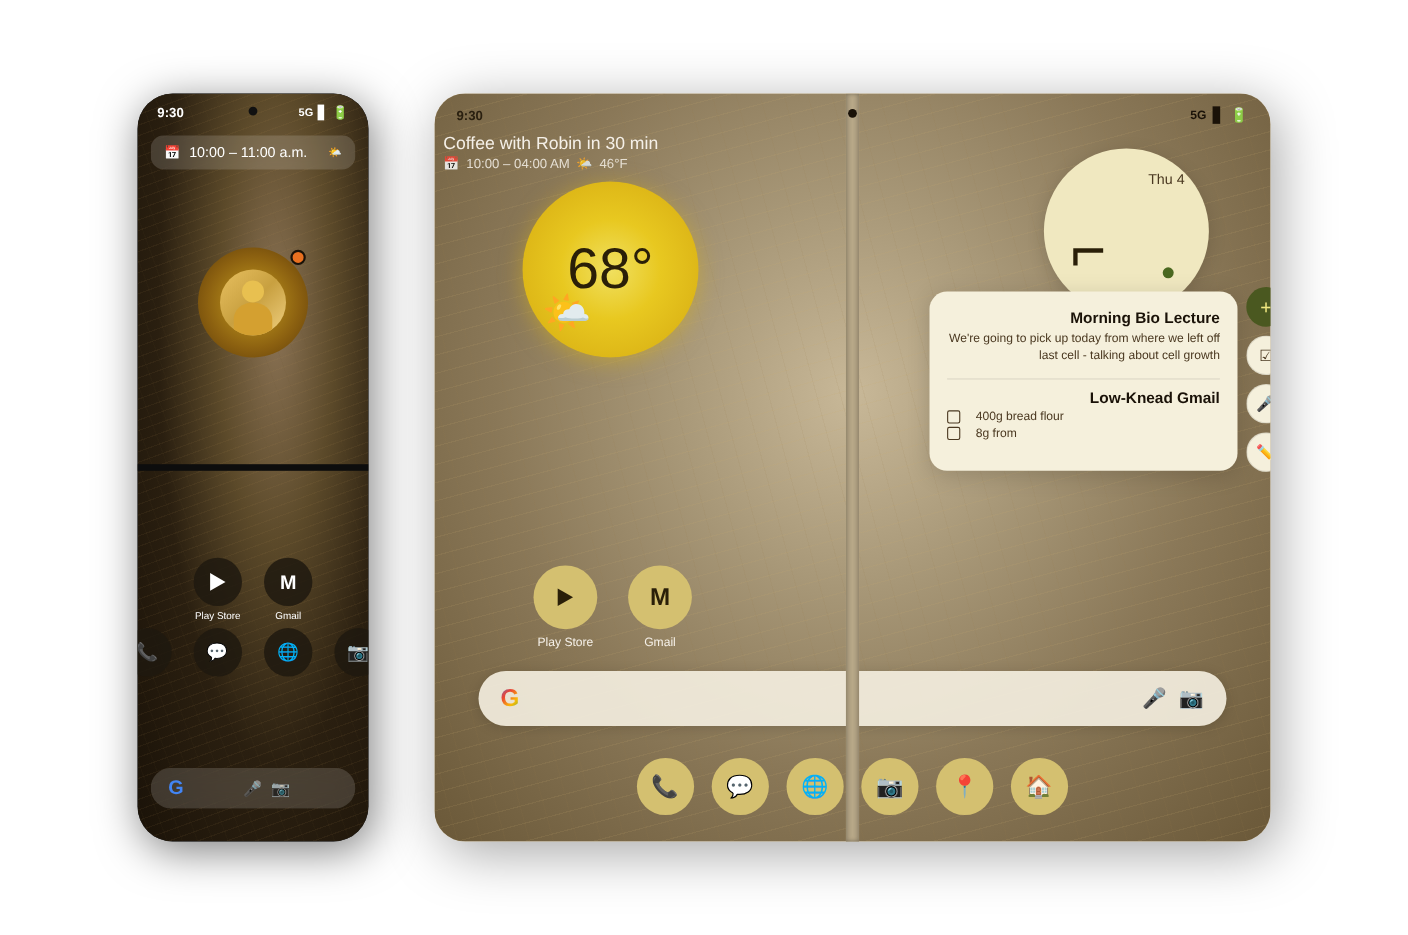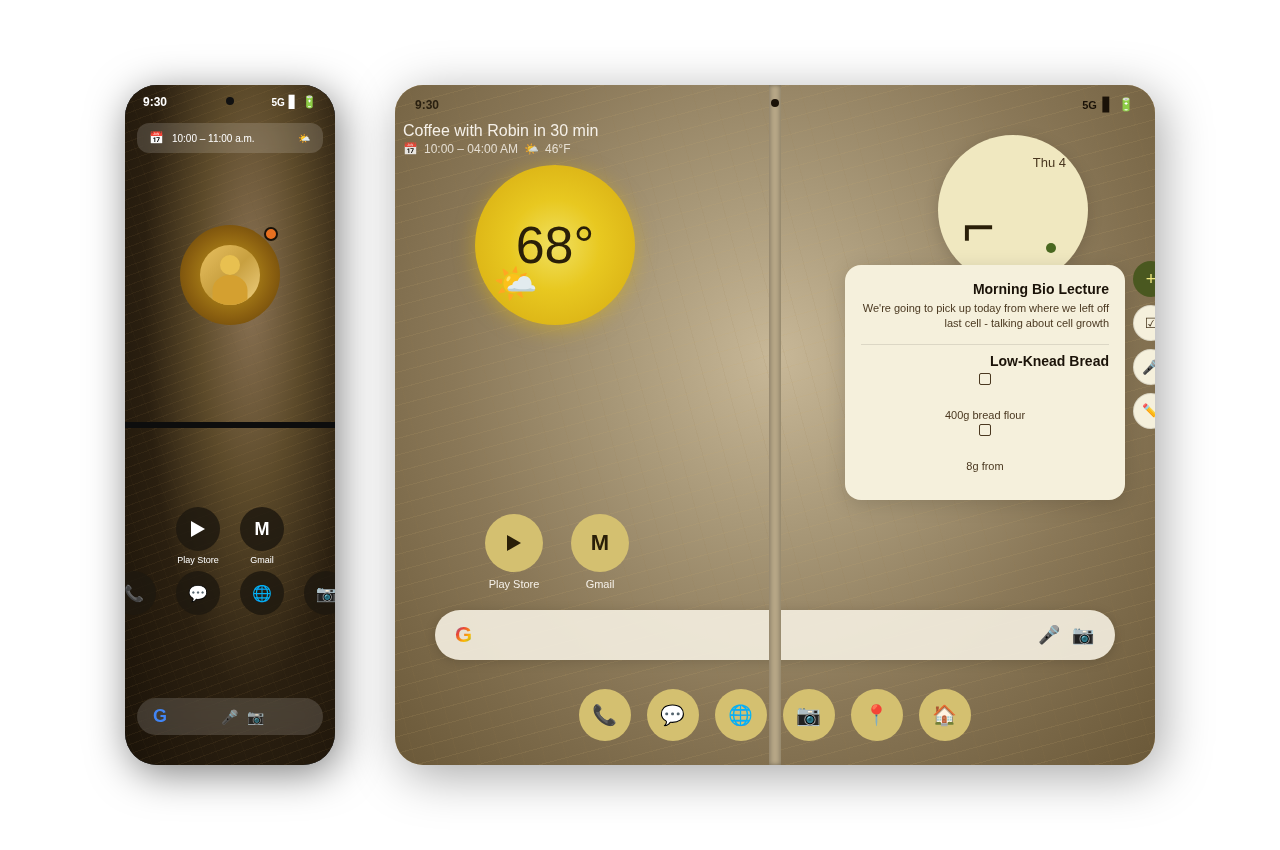--- a/index.html
+++ b/index.html
@@ -369,21 +369,21 @@
       font-size: 32px;
       position: absolute;
       bottom: 20px;
       left: 18px;
     }
 
     
     .clock-widget {
       position: absolute;
       top: 50px;
-      right: 67px;
+      right: 56px;
       z-index: 5;
     }
     .clock-circle {
       width: 150px; height: 150px;
       background: #f0e8c0;
       border-radius: 50%;
       display: flex;
       flex-direction: column;
       align-items: flex-end;
       justify-content: flex-start;
@@ -445,25 +445,24 @@
       line-height: 1.4;
     }
     .note-divider {
       height: 1px;
       background: rgba(0,0,0,0.1);
       margin: 8px 0;
     }
     .note-checkbox-row {
       display: flex;
       align-items: center;
-      gap: 24px;
+      gap: 14px;
       font-size: 11px;
       color: #4a3820;
       margin-bottom: 3px;
-      flex-direction: column;
     }
     .note-checkbox {
       width: 12px; height: 12px;
       border: 1.5px solid #4a3820;
       border-radius: 2px;
       flex-shrink: 0;
     }
     .notes-action-btn {
       width: 36px; height: 36px;
       border-radius: 50%;
@@ -593,21 +592,21 @@
         <span class="time">9:30</span>
         <div class="status-icons">
           <span style="font-size:10px;font-weight:700;color:white;">5G</span>
           <span style="color:white;font-size:12px;">▋</span>
           <span style="color:white;font-size:12px;">🔋</span>
         </div>
       </div>
 
       <div class="notif-card">
         <span class="calendar-icon">📅</span>
-        <span style="font-size:10px;color:white;">10:00 – 11:00 a.m.</span>
+        <span style="font-size:13px;color:white;">10:00 – 11:00 a.m.</span>
         <span style="margin-left:auto;">🌤️</span>
       </div>
 
       <div class="profile-widget">
         <div class="profile-circle">
           <div class="profile-avatar"></div>
           <div class="notification-dot"></div>
         </div>
       </div>
 
@@ -712,21 +711,21 @@
             <span style="font-size:14px;">✏️</span>
           </div>
         </div>
 
         <div class="note-item">
           <div class="note-title">Morning Bio Lecture</div>
           <div class="note-text">We're going to pick up today from where we left off last cell - talking about cell growth</div>
         </div>
         <div class="note-divider"></div>
         <div class="note-item">
-          <div class="note-title">Low-Knead Bread</div>
+          <div class="note-title">Low-Knead Gmail</div>
           <div class="note-checkbox-row">
             <div class="note-checkbox"></div>
             <span>400g bread flour</span>
           </div>
           <div class="note-checkbox-row">
             <div class="note-checkbox"></div>
             <span>8g from</span>
           </div>
         </div>
       </div>

